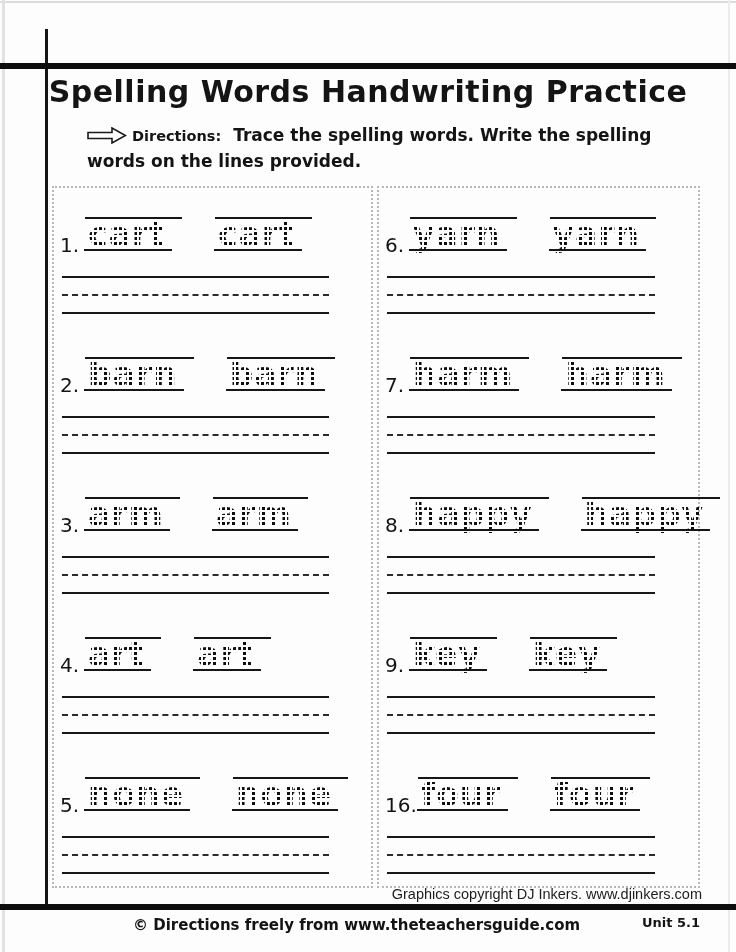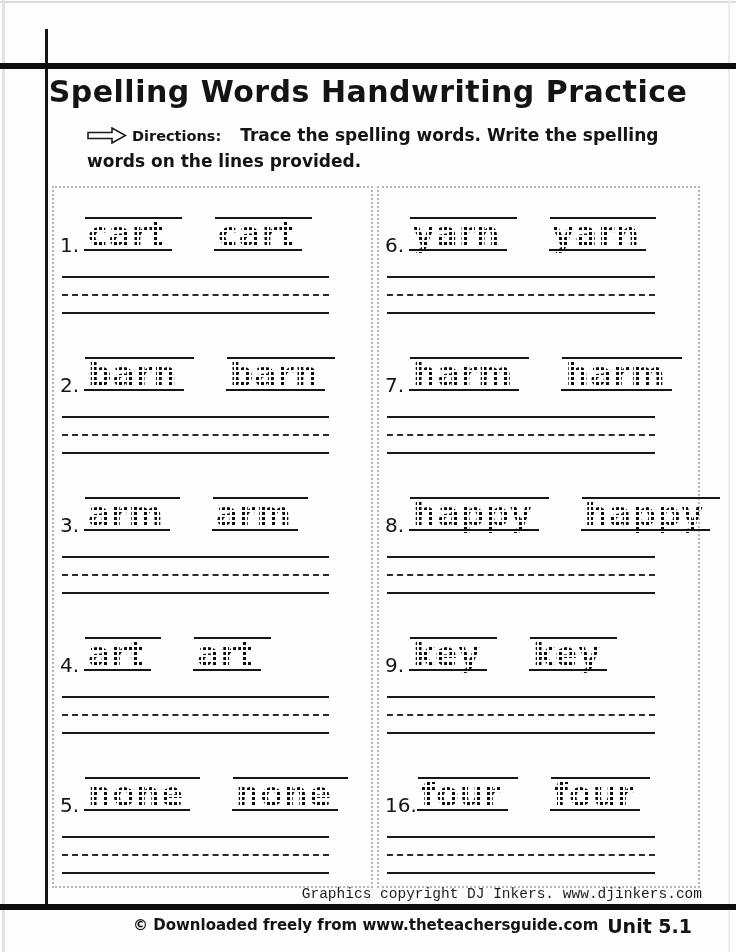--- a/index.html
+++ b/index.html
@@ -20,21 +20,21 @@
   .name-line{display:inline-block;width:284px;border-bottom:2.5px solid #141414;vertical-align:baseline;}
   .rule{position:absolute;left:0;width:736px;height:5.5px;background:#0e0e0e;}
   .rule-top{top:63px;}
   .rule-bottom{top:904px;}
   .page-title{
     position:absolute;left:0;top:74px;width:736px;margin:0;text-align:center;
     font-size:30px;font-weight:700;letter-spacing:.5px;
   }
   .directions{position:absolute;left:87px;top:122px;width:578px;font-size:17px;font-weight:600;line-height:1.55;}
   .arrow-icon{vertical-align:-3px;margin-right:5px;}
-  .dir-label{font-size:14.5px;font-weight:600;margin-right:19px;}
+  .dir-label{font-size:14.5px;font-weight:600;margin-right:12px;}
 
   
   .panel{
     position:absolute;top:186px;height:702px;border:2px dotted #b7b7b7;
     box-sizing:border-box;padding:6px 8px 0 6px;background:transparent;
   }
   .panel-left{left:52px;width:321px;}
   .panel-right{left:377px;width:323px;}
 
   .item{height:140px;box-sizing:border-box;padding-top:12px;}
@@ -56,24 +56,24 @@
       -webkit-background-clip:text;background-clip:text;
     }
   }
   .writing-lines{width:88%;margin:12px 0 0 2px;}
   .wl{display:block;height:0;margin-bottom:16px;}
   .wl-solid{border-top:2.5px solid #181818;}
   .wl-dashed{border-top:2.5px dashed #2b2b2b;}
 
   .graphics-credit{
     position:absolute;top:886px;right:34px;
-    font-family:Liberation Mono, monospace;font-size:14.5px;color:#1c1c1c;
+    font-family:Liberation Sans, sans-serif;font-size:14.5px;color:#1c1c1c;
   }
   .download-credit{position:absolute;left:133px;top:916px;font-size:15px;font-weight:600;}
-  .unit-label{position:absolute;right:44px;top:915px;font-size:19px;font-weight:600;}
+  .unit-label{position:absolute;right:36px;top:915px;font-size:13px;font-weight:600;}
 </style>
 </head>
 <body>
 
 <div class="page">
   <div class="edge-top"></div>
   <div class="edge-left"></div>
   <div class="edge-right"></div>
 
   <div class="margin-line"></div>
@@ -258,15 +258,15 @@
       <i class="wl wl-solid"></i>
       <i class="wl wl-dashed"></i>
       <i class="wl wl-solid"></i>
     </div>
   </div>
 </div>
 
   <div class="graphics-credit">Graphics copyright DJ Inkers. www.djinkers.com</div>
 
   <div class="rule rule-bottom"></div>
-  <div class="download-credit">© Downloaded freely from www.theteachersguide.com</div>
+  <div class="download-credit">© Directions freely from www.theteachersguide.com</div>
   <div class="unit-label">Unit 5.1</div>
 </div>
 
 </body></html>

